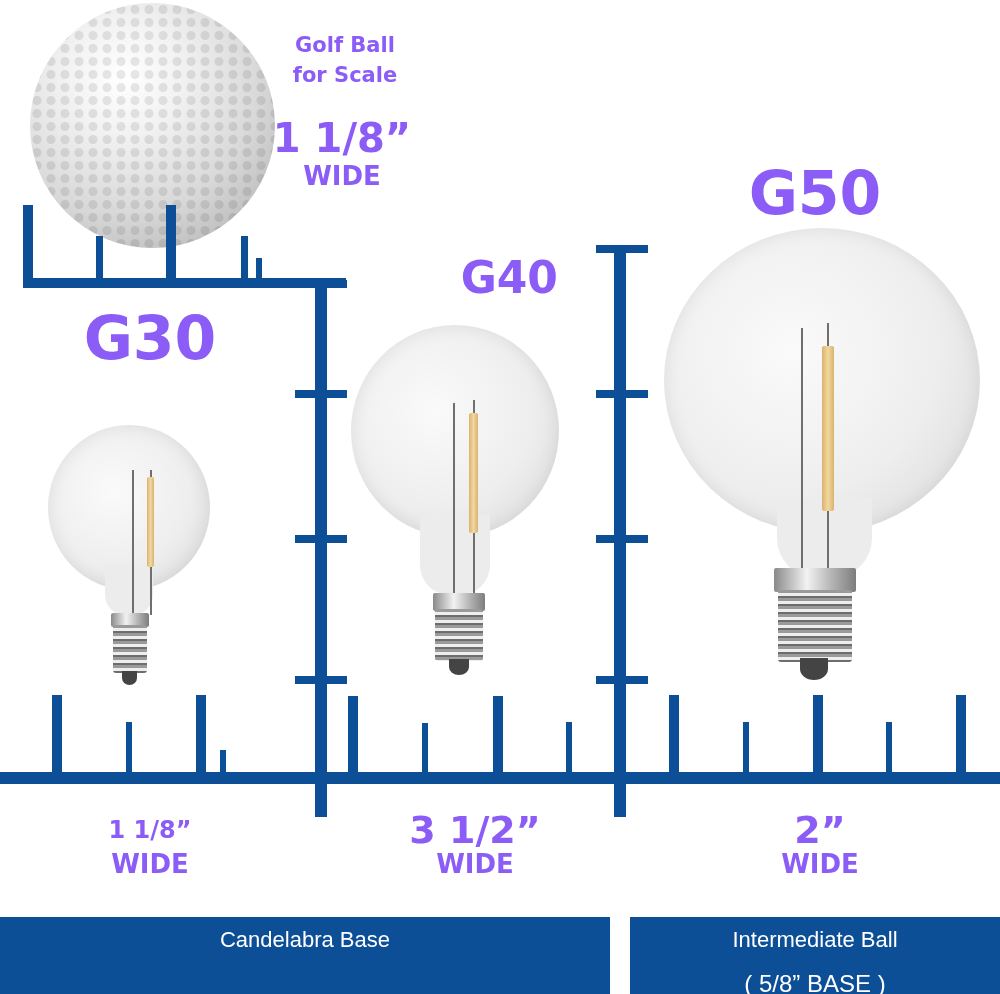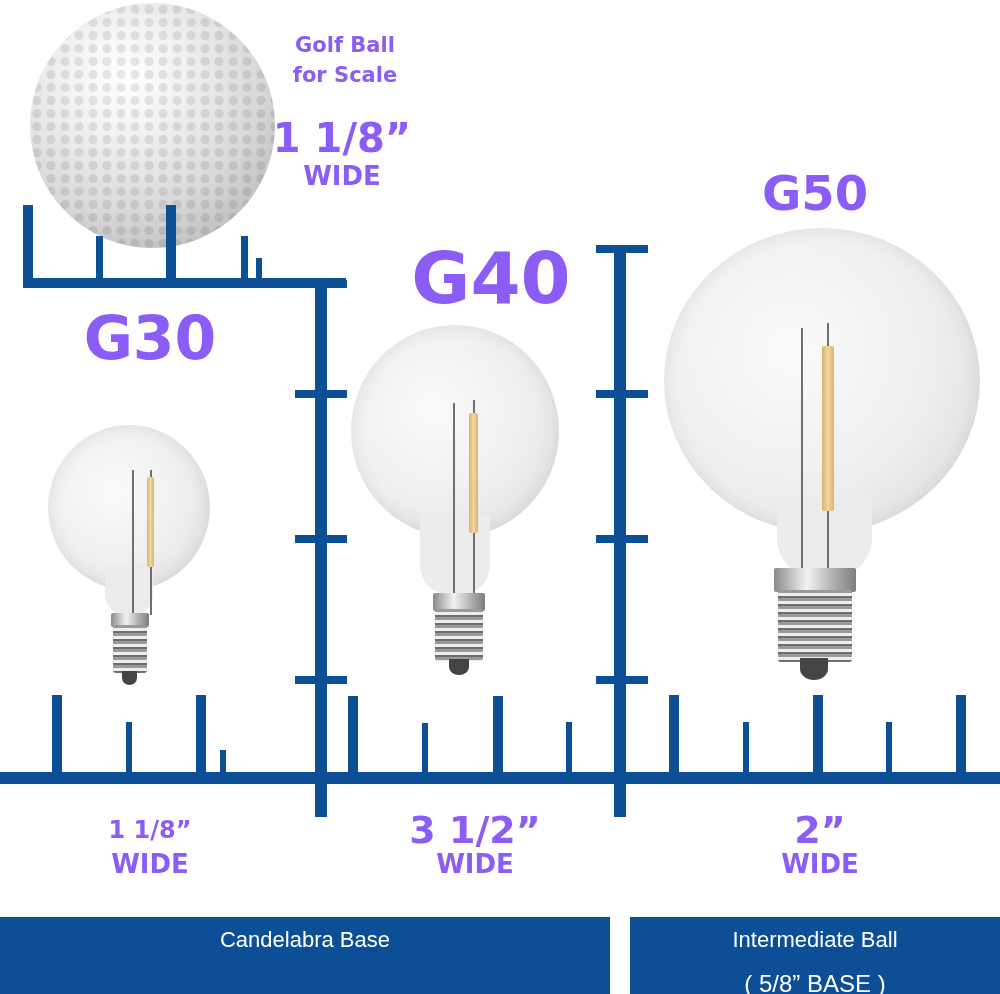--- a/index.html
+++ b/index.html
@@ -84,22 +84,22 @@
   <div class="abs blue" style="left:566px;top:722px;width:6px;height:52px;"></div>
 
   <div class="abs blue" style="left:669px;top:695px;width:10px;height:80px;"></div>
   <div class="abs blue" style="left:743px;top:722px;width:6px;height:52px;"></div>
   <div class="abs blue" style="left:813px;top:695px;width:10px;height:80px;"></div>
   <div class="abs blue" style="left:886px;top:722px;width:6px;height:52px;"></div>
   <div class="abs blue" style="left:956px;top:695px;width:10px;height:80px;"></div>
 </div>
 
 <div class="abs txt" style="left:60px;top:305px;width:180px;font-size:60px;line-height:66px;">G30</div>
-<div class="abs txt" style="left:396px;top:245px;width:190px;font-size:72px;line-height:66px;">G40</div>
-<div class="abs txt" style="left:720px;top:160px;width:190px;font-size:48px;line-height:66px;">G50</div>
+<div class="abs txt" style="left:368px;top:245px;width:190px;font-size:44px;line-height:66px;text-align:right;">G40</div>
+<div class="abs txt" style="left:720px;top:160px;width:190px;font-size:60px;line-height:66px;">G50</div>
 
 <div class="bulb" style="left:45px;top:425px;width:170px;height:265px;">
   <div class="globe" style="left:3px;top:0;width:162px;height:165px;"></div>
   <div class="neck" style="left:60px;top:140px;width:48px;height:50px;border-radius:0 0 20px 20px;"></div>
   <div class="wire" style="left:87px;top:45px;width:2px;height:145px;"></div>
   <div class="wire" style="left:105px;top:45px;width:2px;height:145px;"></div>
   <div class="filament" style="left:102px;top:52px;width:7px;height:90px;"></div>
   <div class="collar" style="left:66px;top:188px;width:38px;height:14px;"></div>
   <div class="threads" style="left:68px;top:200px;width:34px;height:48px;"></div>
   <div class="tip" style="left:77px;top:246px;width:15px;height:14px;"></div>

